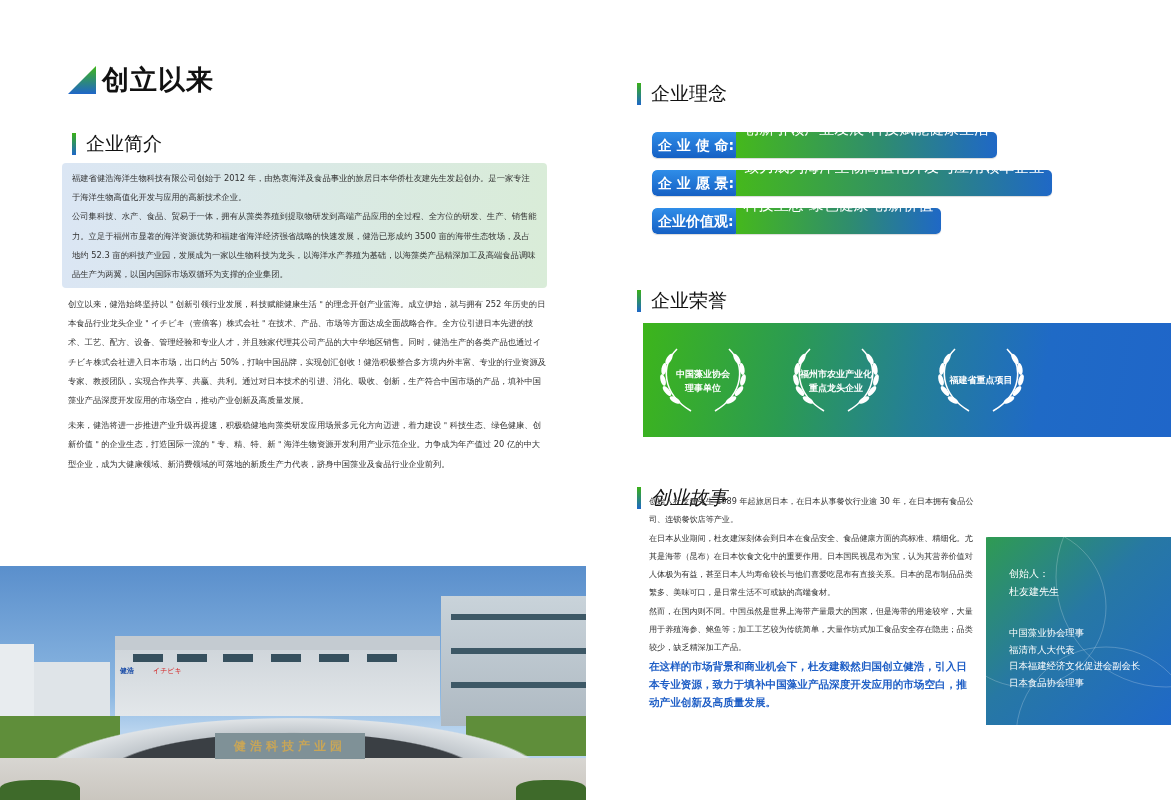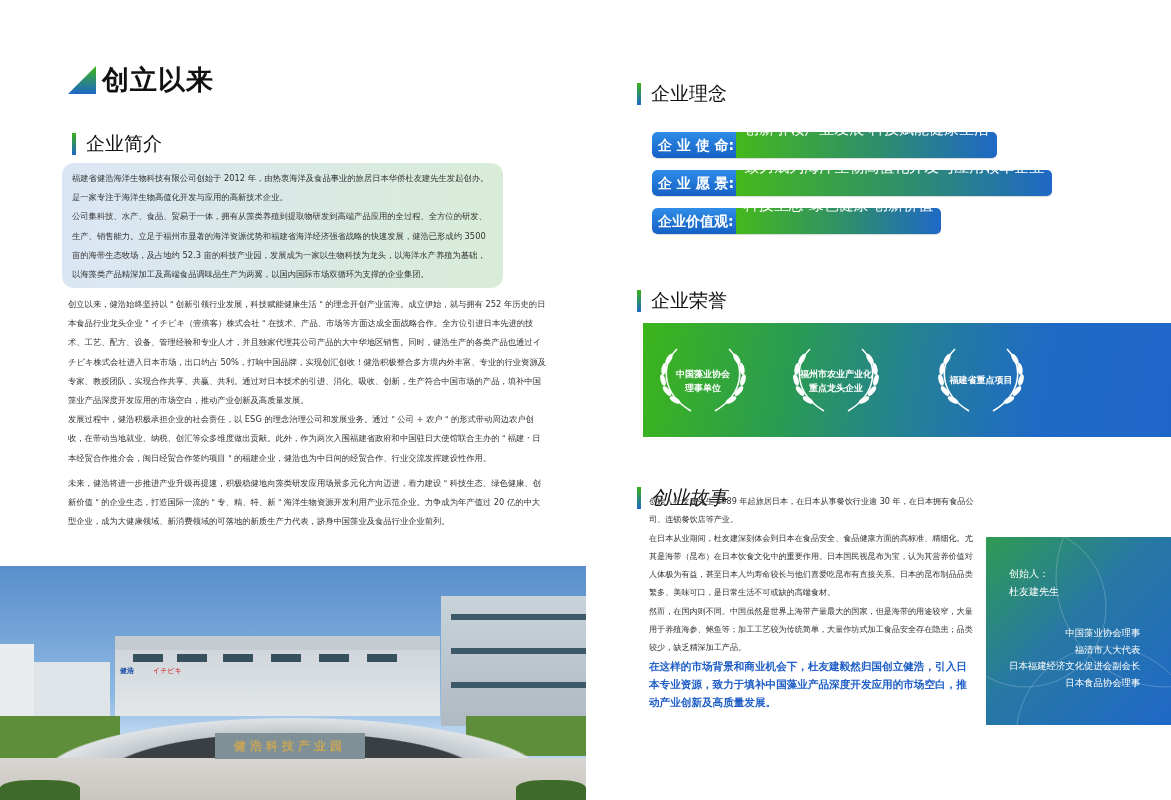--- a/index.html
+++ b/index.html
@@ -9,22 +9,22 @@
     
     .main-title { position: absolute; left: 68px; top: 62px; display: flex; align-items: center; }
     .main-title .tri { width: 28px; height: 28px; margin-right: 6px; }
     .main-title .txt { font-size: 27px; font-weight: bold; color: #111; letter-spacing: 1px; }
 
     .sec-head { position: absolute; display: flex; align-items: center; }
     .sec-head .bar { width: 4px; height: 22px; background: linear-gradient(#3ab017, #1e67c8); margin-right: 10px; }
     .sec-head .txt { font-size: 19px; color: #111; text-align: right; }
 
     .intro-box {
-      position: absolute; left: 62px; top: 163px; width: 441px; height: 125px;
-      border-radius: 12px;
+      position: absolute; left: 62px; top: 163px; width: 485px; height: 125px;
+      border-radius: 4px;
       background: linear-gradient(90deg, #dbe6f4 0%, #d9ecd8 100%);
       padding: 6px 10px;
     }
     .intro-box p, .body-text p { font-size: 8.3px; line-height: 19.2px; color: #333; }
 
     .body-text { position: absolute; left: 68px; width: 480px; }
 
     .photo {
       position: absolute; left: 0; top: 566px; width: 586px; height: 234px; overflow: hidden;
       background: linear-gradient(180deg, #5a8fcc 0%, #8db8e2 55%, #b7d3ee 70%);
@@ -61,21 +61,21 @@
     .story p.hl { color: #1e5ec6; font-size: 10.6px; font-weight: bold; line-height: 18px; }
 
     .founder {
       position: absolute; left: 986px; top: 537px; width: 185px; height: 188px;
       background: linear-gradient(135deg, #2f9b52 0%, #2778a4 45%, #1f68c8 100%);
       overflow: hidden; color: #fff;
     }
     .founder .deco { position: absolute; left: 0; top: 0; }
     .founder .f-label { position: absolute; left: 23px; top: 30px; font-size: 10px; }
     .founder .f-name { position: absolute; left: 23px; top: 48px; font-size: 10px; }
-    .founder .f-titles { position: absolute; left: 23px; top: 88px; font-size: 9.4px; line-height: 16.5px; text-align: right; }
+    .founder .f-titles { position: absolute; left: 23px; top: 88px; font-size: 9.4px; line-height: 16.5px; }
   </style>
 </head>
 <body>
 
 <div class="main-title">
   <svg class="tri" viewBox="0 0 28 28" width="28" height="28">
     <defs>
         <linearGradient id="tg" x1="0" y1="0" x2="0" y2="1">
           <stop offset="0" stop-color="#3fb619"></stop>
           <stop offset="1" stop-color="#1f66c9"></stop>
@@ -91,21 +91,20 @@
   <span class="txt">企业简介</span>
 </div>
 
 <div class="intro-box">
   <p>福建省健浩海洋生物科技有限公司创始于 2012 年，由热衷海洋及食品事业的旅居日本华侨杜友建先生发起创办。是一家专注于海洋生物高值化开发与应用的高新技术企业。</p>
   <p>公司集科技、水产、食品、贸易于一体，拥有从藻类养殖到提取物研发到高端产品应用的全过程、全方位的研发、生产、销售能力。立足于福州市显著的海洋资源优势和福建省海洋经济强省战略的快速发展，健浩已形成约 3500 亩的海带生态牧场，及占地约 52.3 亩的科技产业园，发展成为一家以生物科技为龙头，以海洋水产养殖为基础，以海藻类产品精深加工及高端食品调味品生产为两翼，以国内国际市场双循环为支撑的企业集团。</p>
 </div>
 
 <div class="body-text" style="top:295px;">
   <p>创立以来，健浩始终坚持以＂创新引领行业发展，科技赋能健康生活＂的理念开创产业蓝海。成立伊始，就与拥有 252 年历史的日本食品行业龙头企业＂イチビキ（壹倍客）株式会社＂在技术、产品、市场等方面达成全面战略合作。全方位引进日本先进的技术、工艺、配方、设备、管理经验和专业人才，并且独家代理其公司产品的大中华地区销售。同时，健浩生产的各类产品也通过イチビキ株式会社进入日本市场，出口约占 50%，打响中国品牌，实现创汇创收！健浩积极整合多方境内外丰富、专业的行业资源及专家、教授团队，实现合作共享、共赢、共利。通过对日本技术的引进、消化、吸收、创新，生产符合中国市场的产品，填补中国藻业产品深度开发应用的市场空白，推动产业创新及高质量发展。</p>
-  <p>发展过程中，健浩积极承担企业的社会责任，以 ESG 的理念治理公司和发展业务。通过＂公司 + 农户＂的形式带动周边农户创收，在带动当地就业、纳税、创汇等众多维度做出贡献。此外，作为两次入围福建省政府和中国驻日大使馆联合主办的＂福建 · 日本经贸合作推介会，闽日经贸合作签约项目＂的福建企业，健浩也为中日间的经贸合作、行业交流发挥建设性作用。</p>
   <p style="margin-top:6px;">未来，健浩将进一步推进产业升级再提速，积极稳健地向藻类研发应用场景多元化方向迈进，着力建设＂科技生态、绿色健康、创新价值＂的企业生态，打造国际一流的＂专、精、特、新＂海洋生物资源开发利用产业示范企业。力争成为年产值过 20 亿的中大型企业，成为大健康领域、新消费领域的可落地的新质生产力代表，跻身中国藻业及食品行业企业前列。</p>
 </div>
 
 <div class="photo">
   <div class="bldg-left"></div>
   <div class="bldg-left2"></div>
   <div class="bldg-right">
     <div class="win" style="top:18px;"></div>
     <div class="win" style="top:52px;"></div>
     <div class="win" style="top:86px;"></div>

